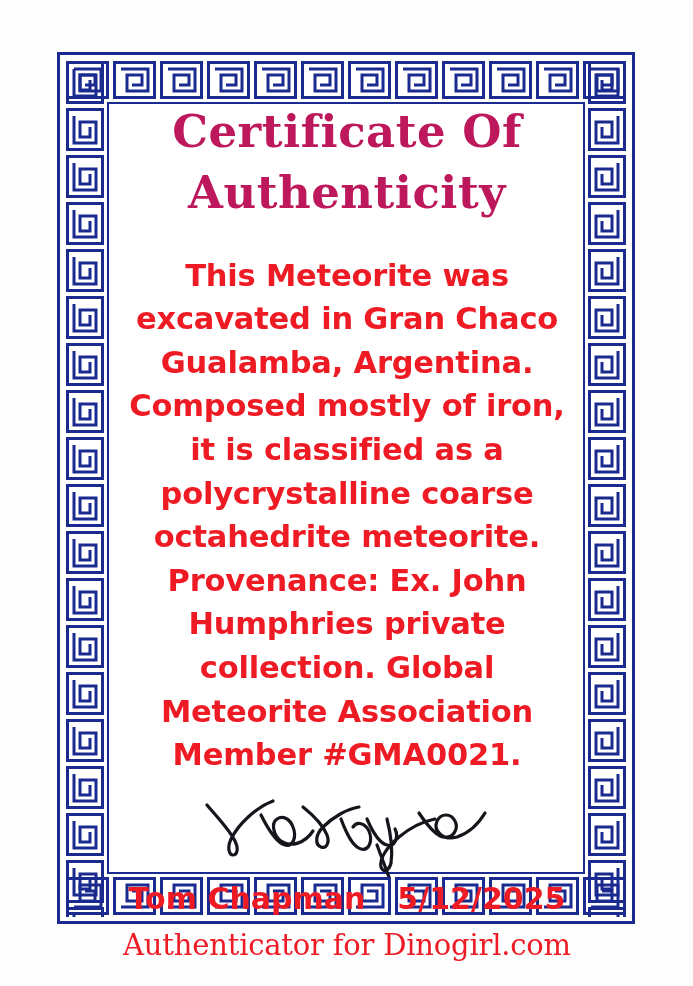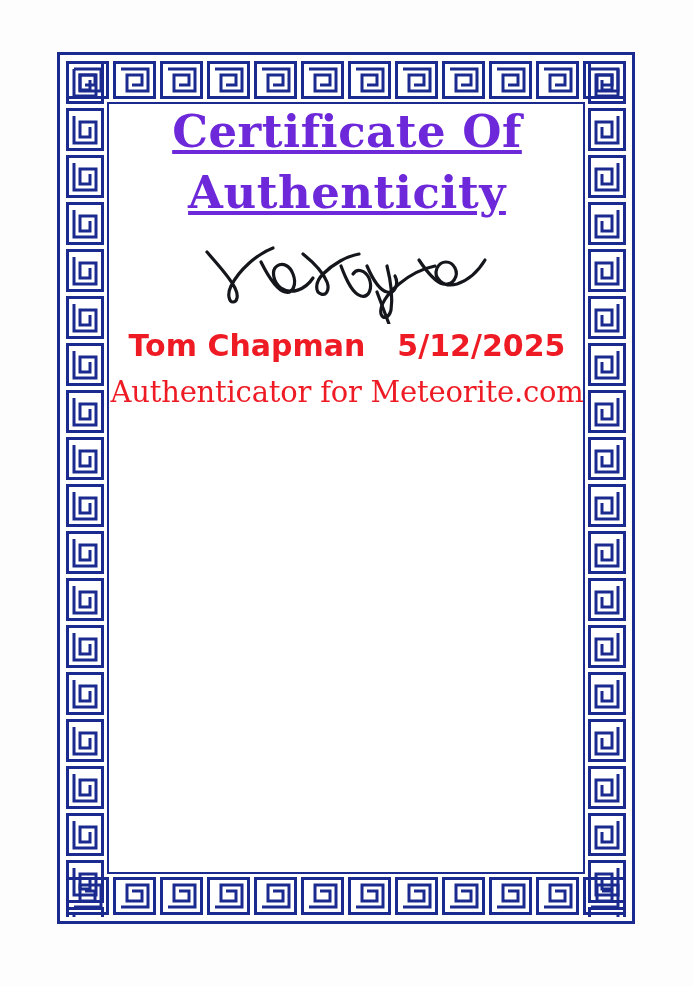--- a/index.html
+++ b/index.html
@@ -86,24 +86,23 @@
     text-align: center;
     color: #e8141b;
   }
 
   #certificate-title {
     font-family: "DejaVu Serif", serif;
     font-weight: bold;
     font-size: 45px;
     line-height: 1.35;
     letter-spacing: 0.5px;
-    color: #6d28d9;
+    color: #be185d;
     margin: 14px 0 0 0;
     padding: 0 16px;
-    text-decoration: underline;
   }
 
   #certificate-body {
     font-family: "DejaVu Sans", sans-serif;
     font-weight: bold;
     font-size: 30.5px;
     line-height: 1.43;
     color: #ee1b24;
     margin: 30px 0 0 0;
     padding: 0 2px;
@@ -210,20 +209,21 @@
       </svg>
     </div>
 
     <div id="frame-outline-inner"></div>
   </div>
 
   <div id="certificate-content">
 
     <h1 id="certificate-title">Certificate Of Authenticity</h1>
 
+    <p id="certificate-body">This Meteorite was excavated in Gran Chaco Gualamba, Argentina. Composed mostly of iron, it is classified as a polycrystalline coarse octahedrite meteorite. Provenance: Ex. John Humphries private collection. Global Meteorite Association Member #GMA0021.</p>
 
     <div id="signature-block">
       <div id="signature-mark">
         <svg width="300" height="92" viewBox="0 0 300 92" xmlns="http://www.w3.org/2000/svg">
           <g fill="none" stroke="#14161c" stroke-width="3.2" stroke-linecap="round" stroke-linejoin="round">
             <path d="M16 20 C26 32 38 44 44 56 C48 64 46 70 42 70 C38 70 36 62 40 54 C48 38 66 22 82 16"></path>
             <path d="M70 30 C78 46 86 58 94 60 C102 62 106 52 102 42 C99 34 92 30 86 34 C80 38 82 50 90 56 C100 63 114 58 122 46"></path>
             <path d="M112 22 C122 30 132 40 136 50 C139 58 135 64 130 62 C124 60 124 50 132 42 C142 32 156 24 168 22"></path>
             <path d="M150 34 C156 50 162 62 170 64 C178 66 182 56 178 46 C174 38 166 36 162 42"></path>
             <path d="M176 34 C182 48 188 58 196 60 C204 62 208 52 204 44"></path>
@@ -233,15 +233,15 @@
           </g>
         </svg>
       </div>
     </div>
 
     <div id="signature-line-row">
       <span>Tom Chapman</span>
       <span>5/12/2025</span>
     </div>
 
-    <div id="authenticator-line">Authenticator for Meteorite.com</div>
+    <div id="authenticator-line">Authenticator for Dinogirl.com</div>
   </div>
 </div>
 
 </body></html>

